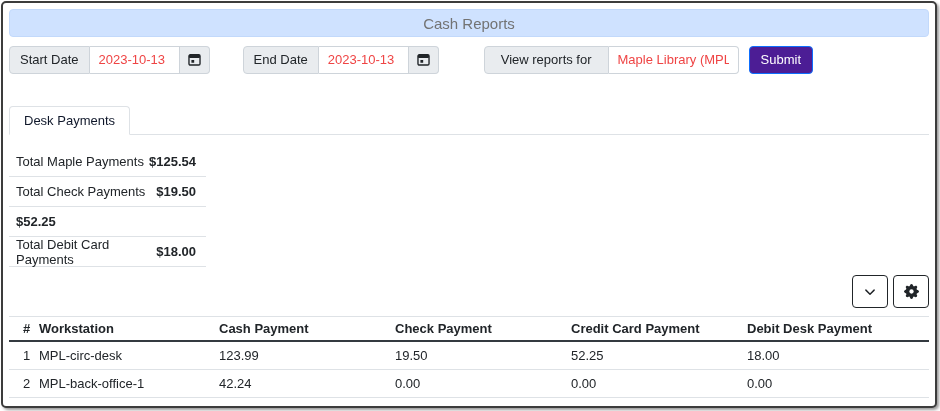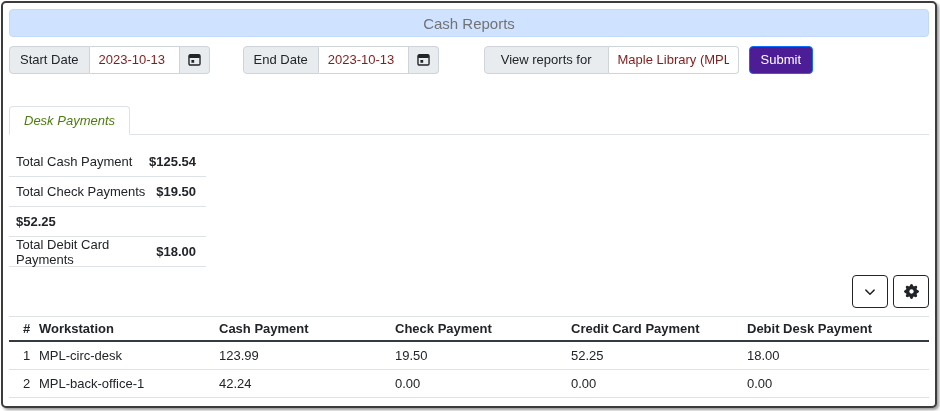--- a/index.html
+++ b/index.html
@@ -37,21 +37,21 @@
     background: #e9ecef;
     border: 1px solid #ced4da;
     border-radius: 4px 0 0 4px;
     padding: 0 10px;
     font-size: 13px; line-height: 26px;
     white-space: nowrap;
   }
   .igroup input {
     border: 1px solid #ced4da; border-left: none;
     padding: 0 9px;
-    font-size: 13px; font-family: inherit; color: #7f1d1d;
+    font-size: 13px; font-family: inherit; color: #ef4444;
     height: 28px; outline: none; background: #fff;
   }
   .igroup input.date-input { width: 90px; }
   .igroup input.org-input  { width: 130px; border-radius: 0 4px 4px 0; }
   .cal-btn {
     width: 30px; height: 28px;
     background: #e9ecef;
     border: 1px solid #ced4da; border-left: none;
     border-radius: 0 4px 4px 0;
     display: flex; align-items: center; justify-content: center;
@@ -65,25 +65,24 @@
     height: 28px; padding: 0 11px;
     background: #4c1d95; color: #fff;
     border: 1px solid #0d6efd; border-radius: 4px;
     font-size: 13px; font-family: Liberation Sans, sans-serif;
     cursor: pointer;
   }
   
   .tabs { display: flex; margin-top: 34px; border-bottom: 1px solid #dee2e6; }
   .tab { font-size: 13px; padding: 6px 14px; line-height: 15px; cursor: pointer; }
   .tab.active {
-    background: #fff; color: #4d7c0f;
+    background: #fff; color: #0f172a;
     border: 1px solid #dee2e6; border-bottom: 1px solid #fff;
     border-radius: 4px 4px 0 0;
     margin-bottom: -1px;
-    font-style: italic;
   }
   .tab.inactive { color: #0d6efd; margin-left: 6px; }
   
   .summary { width: 197px; margin-top: 12px; font-size: 13px; }
   .summary-row {
     display: flex; justify-content: space-between; align-items: center;
     padding: 7px 10px 7px 7px;
     border-bottom: 1px solid #dee2e6;
     height: 30px;
   }
@@ -153,21 +152,21 @@
 
     <button class="submit-btn">Submit</button>
   </div>
 
   <div class="tabs">
     <div class="tab active">Desk Payments</div>
   </div>
 
   <div class="summary">
     <div class="summary-row">
-      <span>Total Cash Payment</span>
+      <span>Total Maple Payments</span>
       <span class="val">$125.54</span>
     </div>
     <div class="summary-row">
       <span>Total Check Payments</span>
       <span class="val">$19.50</span>
     </div>
     <div class="summary-row">
       <span class="val">$52.25</span>
     </div>
     <div class="summary-row">

